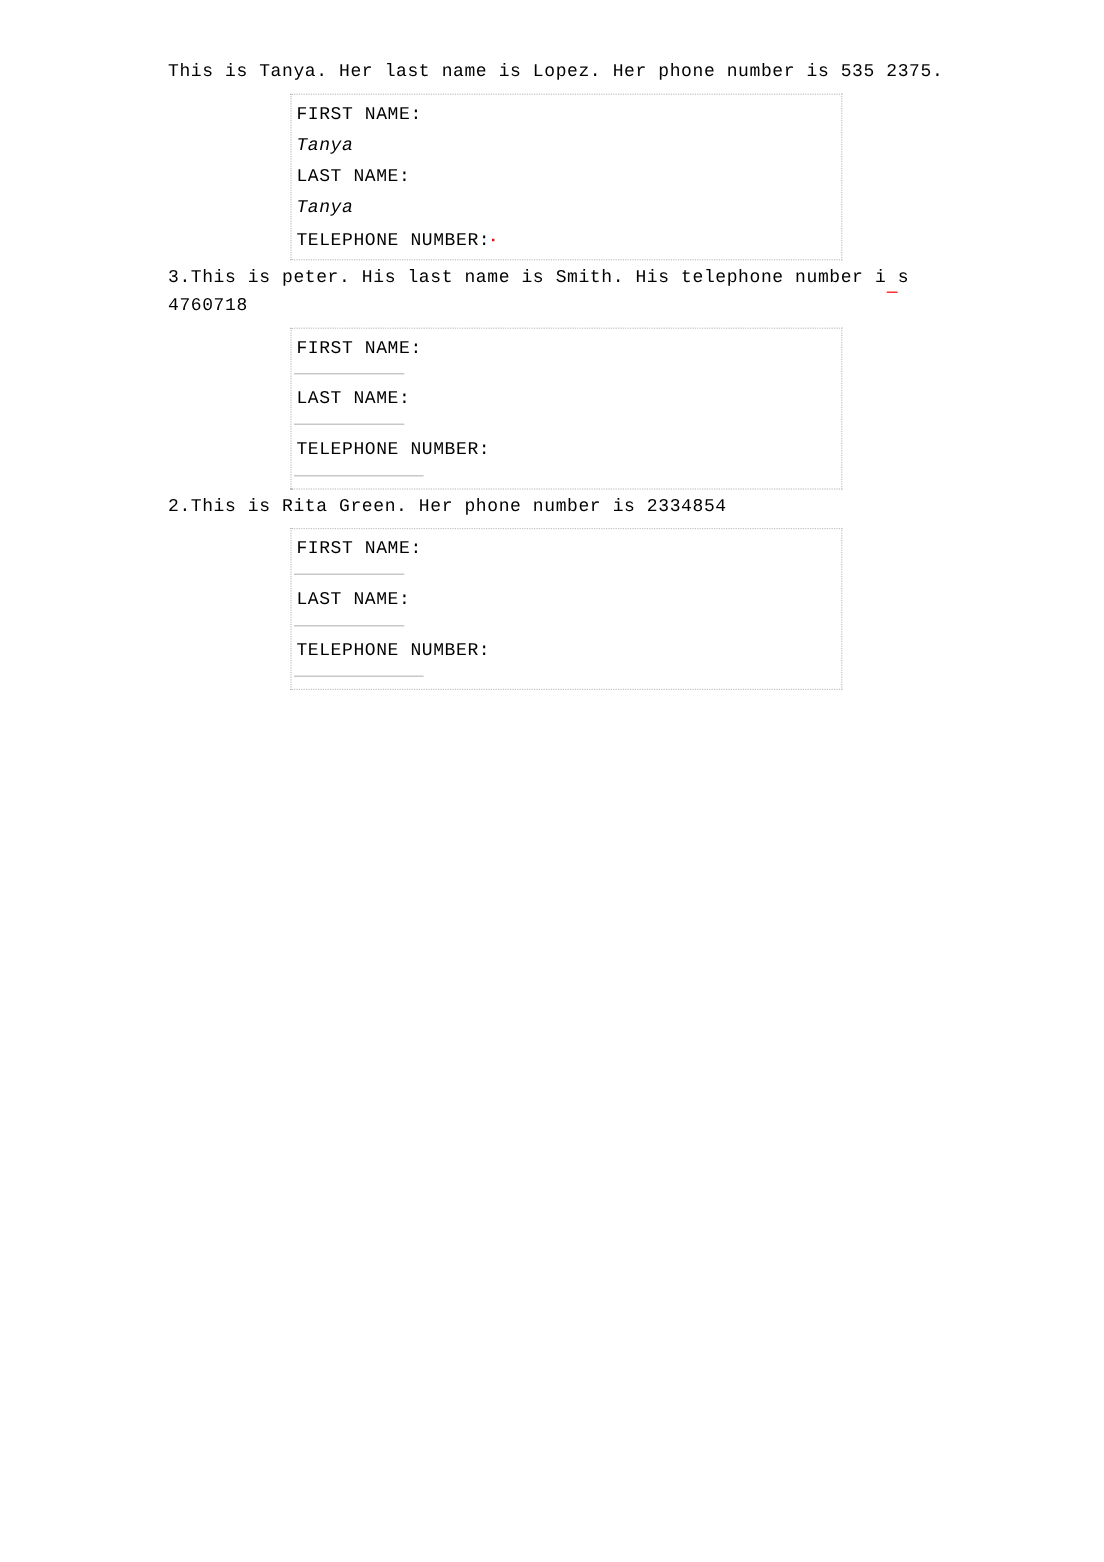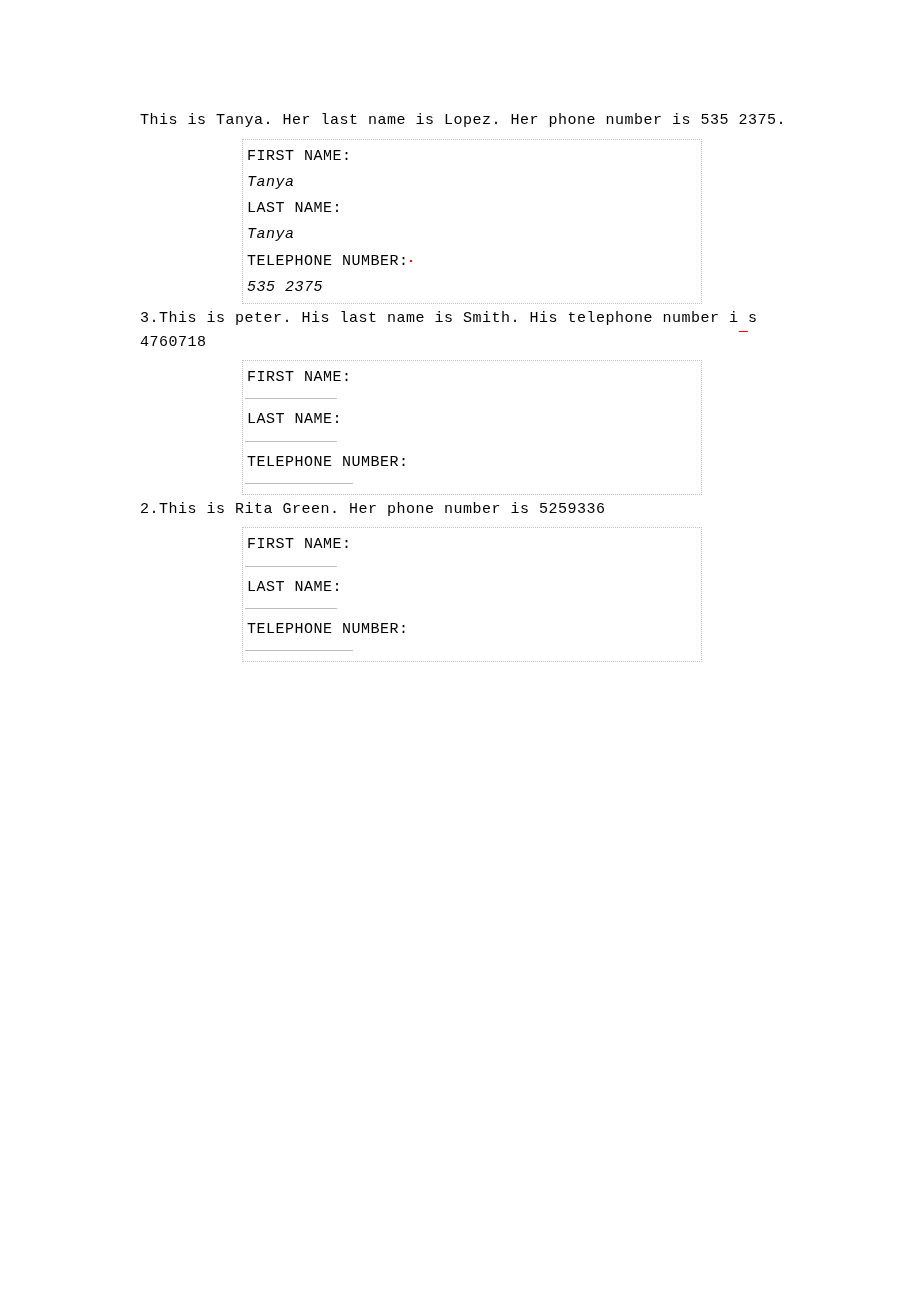--- a/index.html
+++ b/index.html
@@ -5,21 +5,21 @@
     body {
       margin: 0;
       padding: 0;
       background: #ffffff;
       font-family: "Courier New", monospace;
       font-size: 15px;
       color: #000000;
       width: 920px;
     }
     .page {
-      padding: 110px 100px 0 140px;
+      padding: 49px 100px 0 140px;
     }
     .intro-line {
       margin-bottom: 6px;
       line-height: 1.5;
       letter-spacing: 0.5px;
     }
     .form-box {
       margin-left: 102px;
       width: 460px;
       border-top: 1px dotted #c0c0c0;
@@ -75,34 +75,33 @@
 
 <div class="page">
 
   <div class="intro-line"><span>This is Tanya. Her last name is Lopez. Her phone number is 535 2375.</span></div>
   <div class="form-box">
     <div class="form-label">FIRST NAME:</div>
     <div class="form-value">Tanya</div>
     <div class="form-label">LAST NAME:</div>
     <div class="form-value">Tanya</div>
     <div class="form-label tel-colon-dot"><span>TELEPHONE NUMBER:</span><span class="tiny-red-dot"></span></div>
-    <div class="form-value">535 2375</div>
   </div>
 
   <div class="intro-line"><span>3.This is peter. His last name is Smith. His telephone number i</span><span class="red-under">&nbsp;</span><span>s 4760718</span></div>
   <div class="form-box">
     <div class="form-label">FIRST NAME:</div>
     <div class="blank-line"></div>
     <div class="form-label">LAST NAME:</div>
     <div class="blank-line"></div>
     <div class="form-label">TELEPHONE NUMBER:</div>
     <div class="blank-line-long"></div>
   </div>
 
-  <div class="intro-line"><span>2.This is Rita Green. Her phone number is 5259336</span></div>
+  <div class="intro-line"><span>2.This is Rita Green. Her phone number is 2334854</span></div>
   <div class="form-box">
     <div class="form-label">FIRST NAME:</div>
     <div class="blank-line"></div>
     <div class="form-label">LAST NAME:</div>
     <div class="blank-line"></div>
     <div class="form-label">TELEPHONE NUMBER:</div>
     <div class="blank-line-long"></div>
   </div>
 
 </div>

